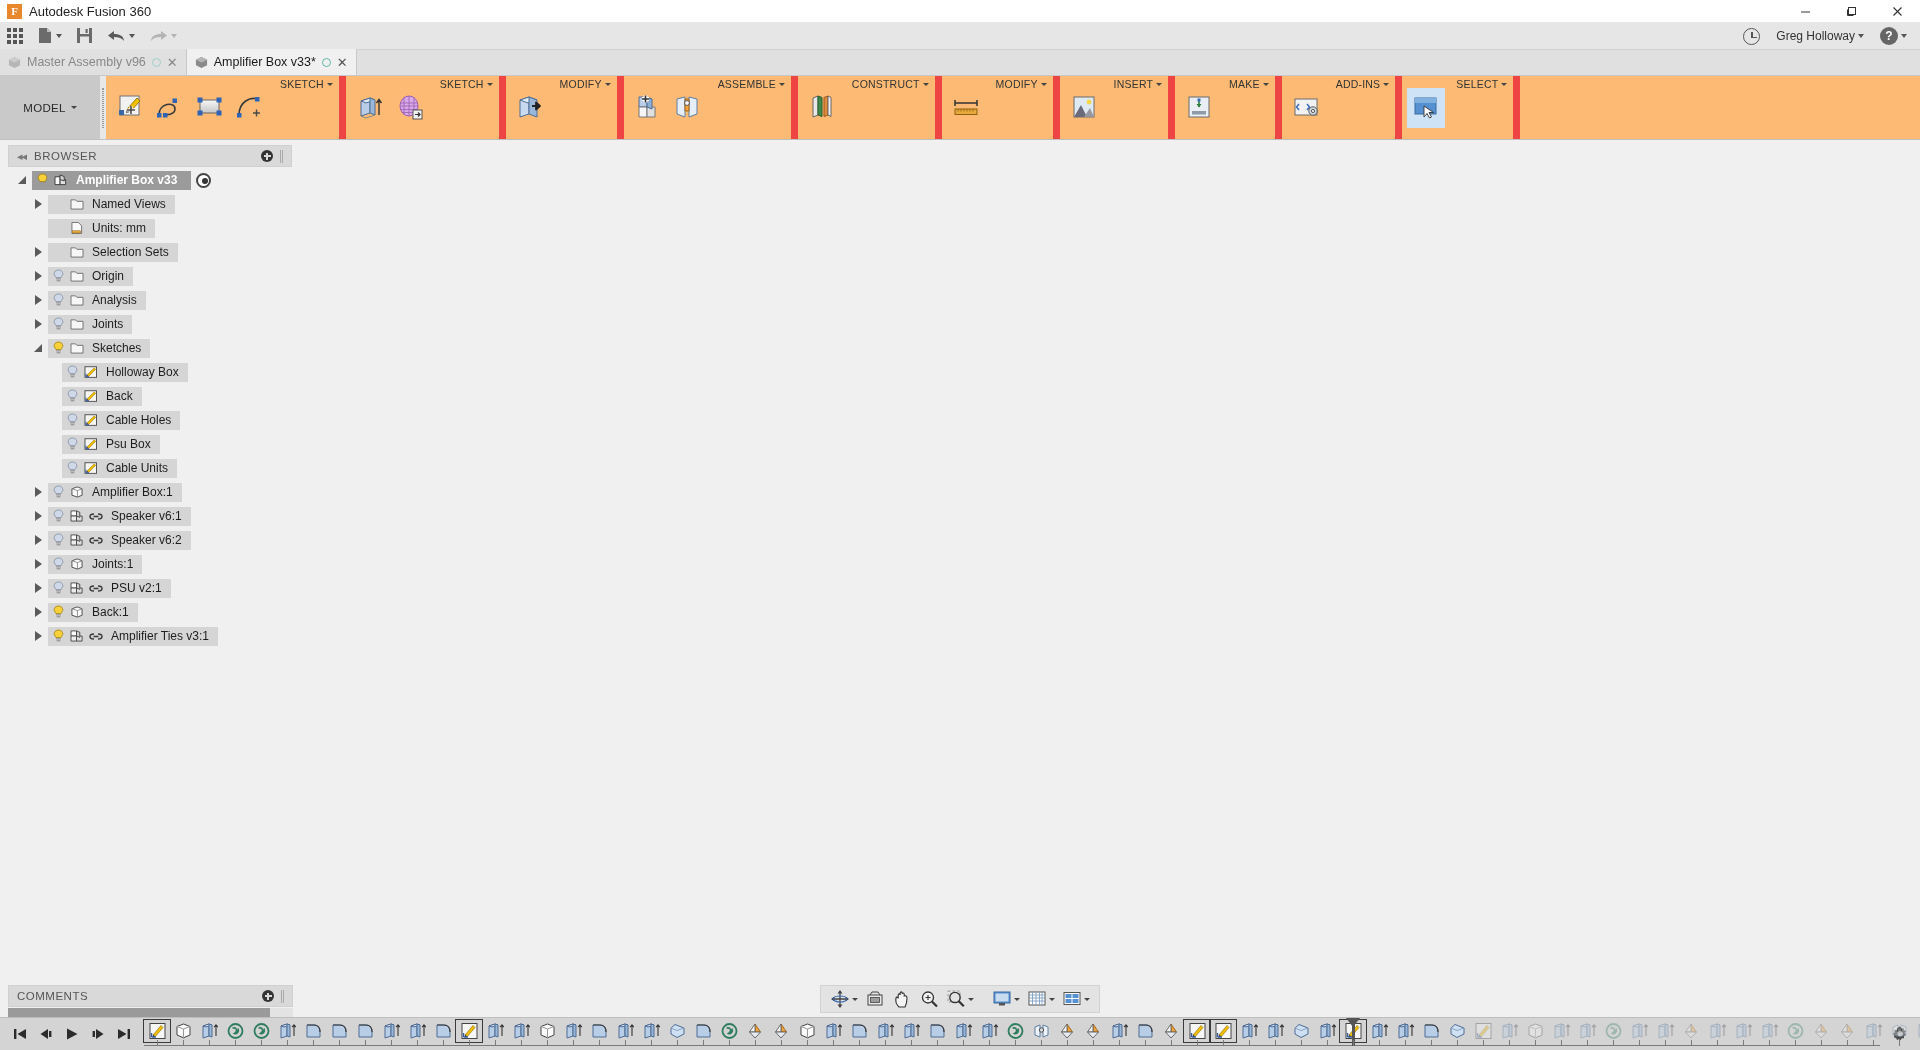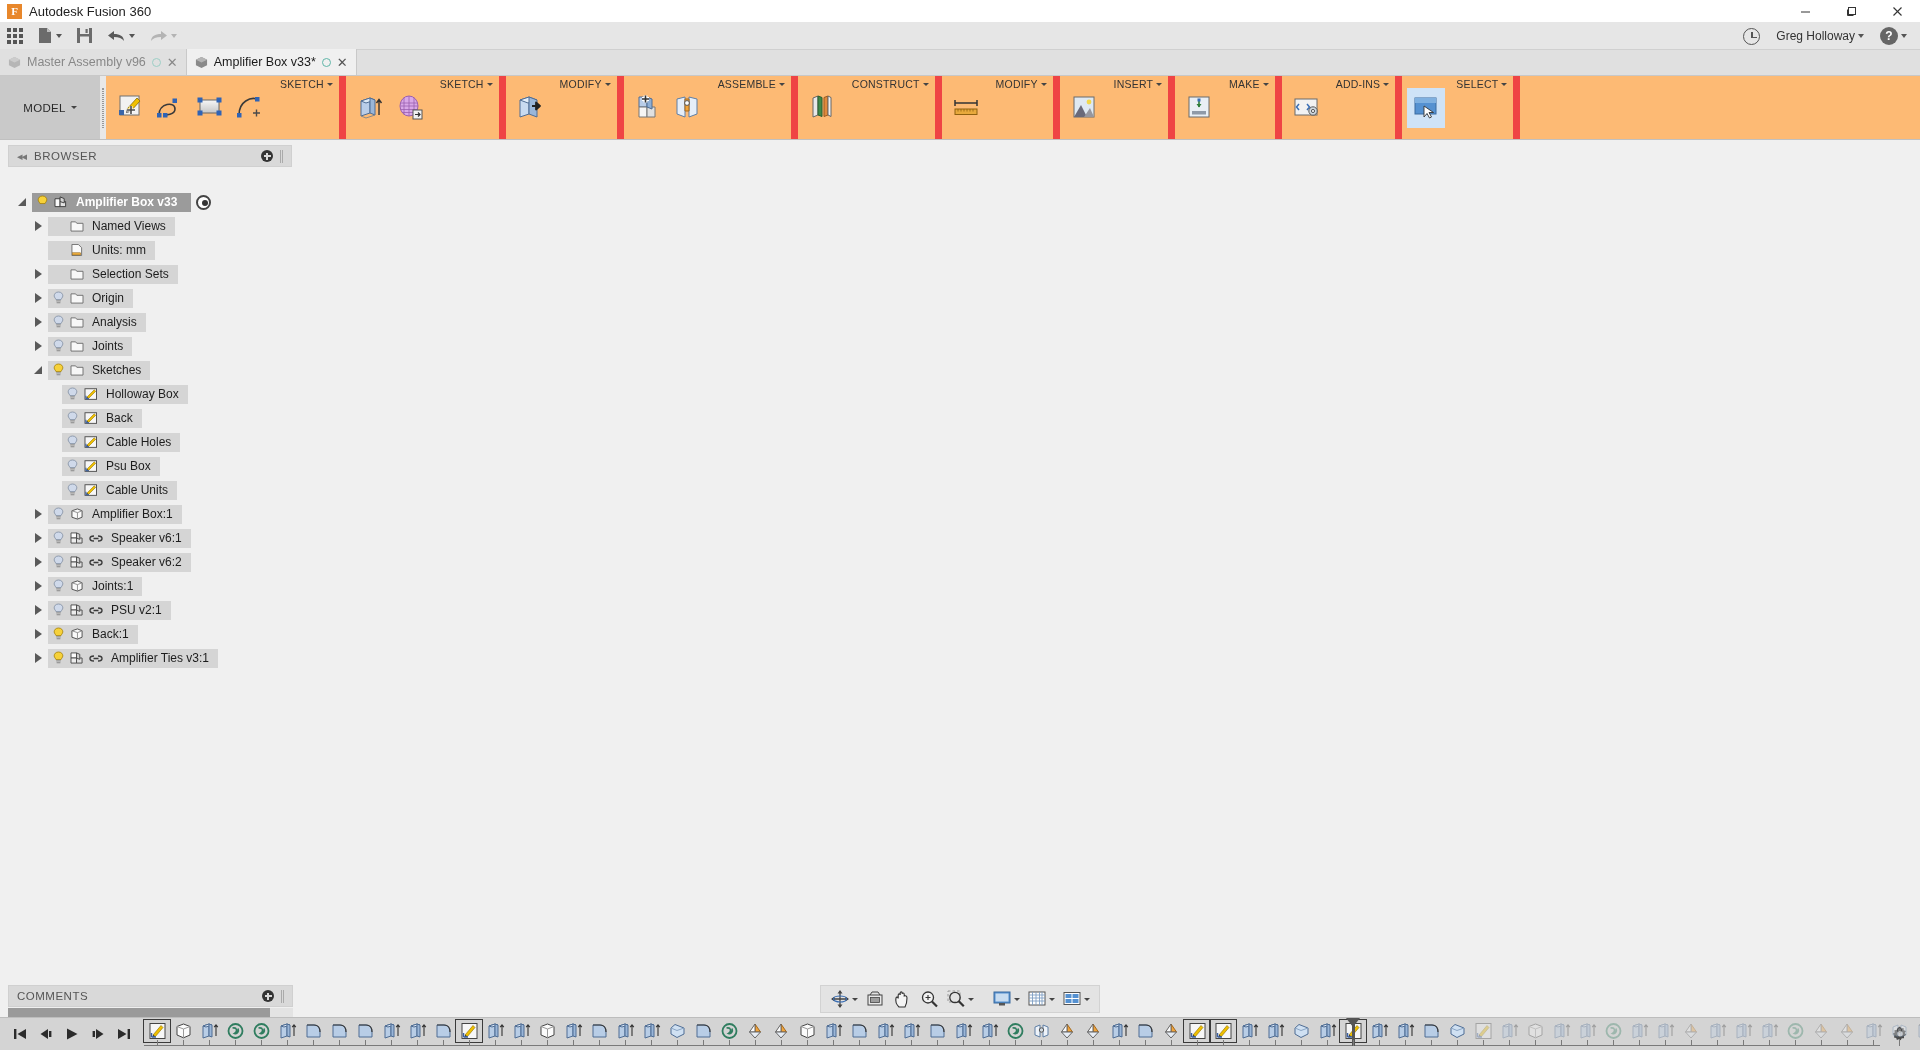--- a/index.html
+++ b/index.html
@@ -103,21 +103,21 @@
     font-size: 11.5px; color: #555; letter-spacing: .5px;
     border: 1px solid #d0d0d0;
   }
   .browser-head .collapse { color: #777; font-size: 11px; margin-right: 8px; letter-spacing:-1px;}
   .browser-head .spacer { flex: 1; }
   .pin { width:12px;height:12px;border-radius:50%;background:#333;position:relative;}
   .pin::before{content:"";position:absolute;left:5px;top:2.5px;width:2px;height:7px;background:#d9d9d9;}
   .pin::after{content:"";position:absolute;left:2.5px;top:5px;width:7px;height:2px;background:#d9d9d9;}
   .grip2 { margin-left:7px; width:3px;height:13px;border-left:1px solid #aaa;border-right:1px solid #aaa;}
 
-  .tree { margin-top: 23px; font-size: 12px; color: #1d1d1d; }
+  .tree { margin-top: 1px; font-size: 12px; color: #1d1d1d; }
   .tnode { height: 24px; display: flex; align-items: center; }
   .tw { width: 20px; display:flex; align-items:center; justify-content:center; }
   .arrow-c { width:0;height:0;border-top:5px solid transparent;border-bottom:5px solid transparent;border-left:7px solid #5a5a5a;}
   .arrow-o { width: 0; height: 0; border-left: 8px solid transparent; border-bottom: 8px solid #5a5a5a; }
   .tlabel {
     background: #d5d5d5; height: 19px; display: inline-flex; align-items: center;
     padding: 0 9px 0 4px; gap: 5px; white-space: nowrap;
   }
   .tnode.root .tlabel { background: #9b9b9b; color: #fff; font-weight: bold; padding-right: 14px; }
   .bulb { width: 13px; height: 14px; flex: none; }

